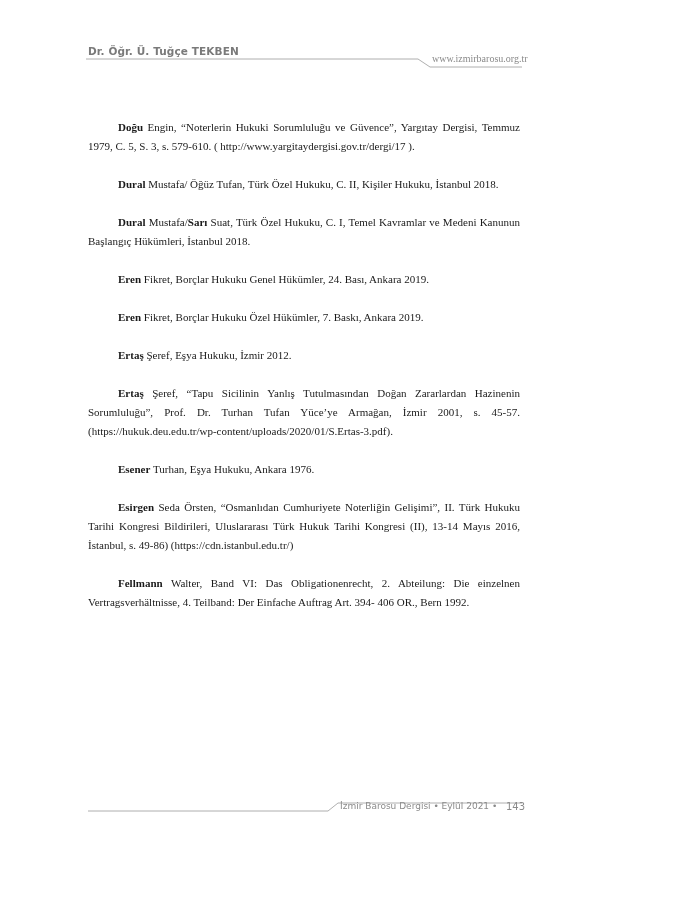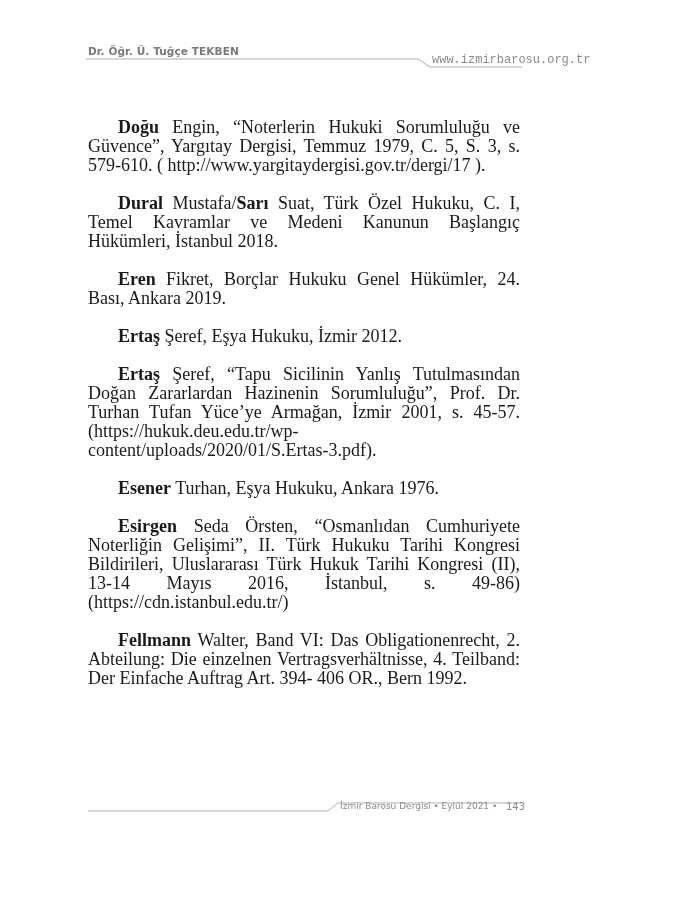--- a/index.html
+++ b/index.html
@@ -6,33 +6,33 @@
     body { width: 700px; height: 917px; position: relative; overflow: hidden; }
     .page { position: absolute; left: 0; top: 0; width: 700px; height: 769px; background: #fff; }
 
     .hdr-author {
       position: absolute; left: 88px; top: 45px;
       font-family: "DejaVu Sans", sans-serif; font-size: 10.5px; font-weight: bold;
       color: #7a7a7a; letter-spacing: 0.1px; white-space: nowrap;
     }
     .hdr-url {
       position: absolute; left: 432px; top: 53px;
-      font-family: Liberation Mono, monospace; font-size: 12px; color: #8a8a8a;
+      font-family: Liberation Serif, serif; font-size: 10px; color: #8a8a8a;
       white-space: nowrap;
     }
     .hdr-title {
       position: absolute; left: 88px; top: 62px;
       font-family: "DejaVu Sans", sans-serif; font-size: 9.6px; color: #6e6e6e;
       line-height: 13px; white-space: nowrap; letter-spacing: 0.15px;
     }
     .hdr-line, .ftr-line { position: absolute; left: 0; top: 0; }
 
     .body-text {
       position: absolute; left: 88px; top: 118px; width: 432px;
-      font-family: "Liberation Serif", serif; font-size: 18px; line-height: 19px;
+      font-family: "Liberation Serif", serif; font-size: 11px; line-height: 19px;
       color: #1a1a1a; text-align: justify; hyphens: manual;
     }
     .ref { margin: 0 0 19px 0; text-indent: 30px; }
     .ref .au { font-weight: bold; }
 
     .ftr-text {
       position: absolute; left: 340px; top: 801px;
       font-family: "DejaVu Sans", sans-serif; font-size: 9px; color: #8a8a8a;
       white-space: nowrap;
     }
@@ -49,22 +49,24 @@
   <div class="hdr-author">Dr. Öğr. Ü. Tuğçe TEKBEN</div>
   <div class="hdr-url">www.izmirbarosu.org.tr</div>
 
   <svg class="hdr-line" width="700" height="917">
     <polyline points="86,59 418,59 430,67 522,67" fill="none" stroke="#9a9a9a" stroke-width="0.8"></polyline>
   </svg>
 
 
   <div class="body-text">
     <p class="ref"><span class="au">Doğu</span><span> Engin, “Noterlerin Hukuki Sorumluluğu ve Güvence”, Yargıtay Dergisi, Temmuz 1979, C. 5, S. 3, s. 579-610. ( http://www.yargitaydergisi.gov.tr/dergi/17 ).</span></p>
+    <p class="ref"><span class="au">Dural</span><span> Mustafa/ Öğüz Tufan, Türk Özel Hukuku, C. II, Kişiler Hukuku, İstanbul 2018.</span></p>
     <p class="ref"><span class="au">Dural</span><span> Mustafa/</span><span class="au">Sarı</span><span> Suat, Türk Özel Hukuku, C. I, Temel Kavramlar ve Medeni Kanunun Başlangıç Hükümleri, İstanbul 2018.</span></p>
     <p class="ref"><span class="au">Eren</span><span> Fikret, Borçlar Hukuku Genel Hükümler, 24. Bası, Ankara 2019.</span></p>
+    <p class="ref"><span class="au">Eren</span><span> Fikret, Borçlar Hukuku Özel Hükümler, 7. Baskı, Ankara 2019.</span></p>
     <p class="ref"><span class="au">Ertaş</span><span> Şeref, Eşya Hukuku, İzmir 2012.</span></p>
     <p class="ref"><span class="au">Ertaş</span><span> Şeref, “Tapu Sicilinin Yanlış Tutulmasından Doğan Zararlardan Hazinenin Sorumluluğu”, Prof. Dr. Turhan Tufan Yüce’ye Armağan, İzmir 2001, s. 45-57. (https://hukuk.deu.edu.tr/wp-content/uploads/2020/01/S.Ertas-3.pdf).</span></p>
     <p class="ref"><span class="au">Esener</span><span> Turhan, Eşya Hukuku, Ankara 1976.</span></p>
     <p class="ref"><span class="au">Esirgen</span><span> Seda Örsten, “Osmanlıdan Cumhuriyete Noterliğin Gelişimi”, II. Türk Hukuku Tarihi Kongresi Bildirileri, Uluslararası Türk Hukuk Tarihi Kongresi (II), 13-14 Mayıs 2016, İstanbul, s. 49-86) (https://cdn.istanbul.edu.tr/)</span></p>
     <p class="ref"><span class="au">Fellmann</span><span> Walter, Band VI: Das Obligationenrecht, 2. Abteilung: Die einzelnen Vertragsverhältnisse, 4. Teilband: Der Einfache Auftrag Art. 394- 406 OR., Bern 1992.</span></p>
   </div>
 
   <svg class="ftr-line" width="700" height="917">
     <polyline points="88,811 328,811 338,803 522,803" fill="none" stroke="#9a9a9a" stroke-width="0.8"></polyline>
   </svg>

